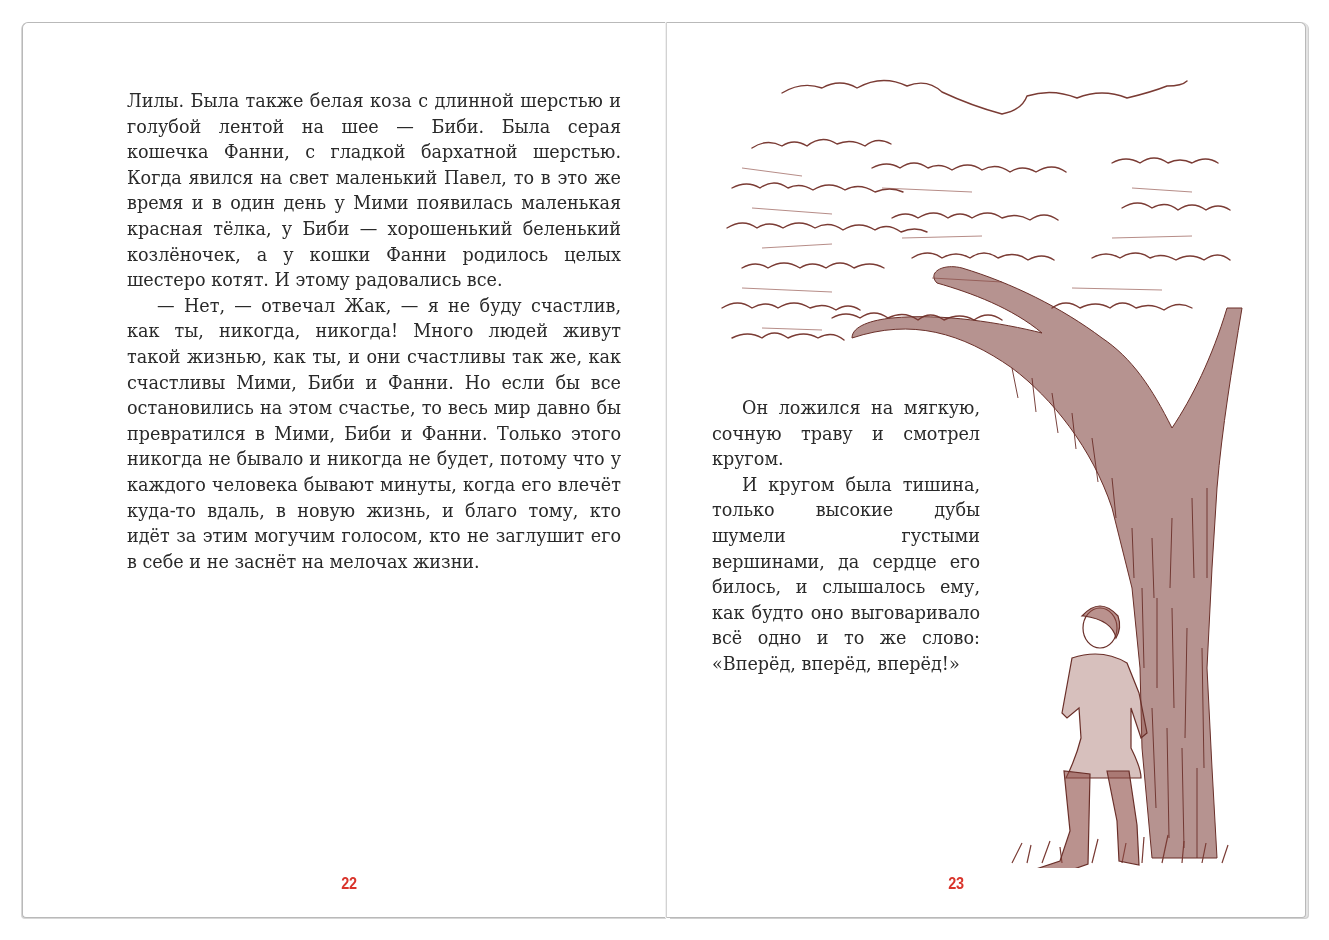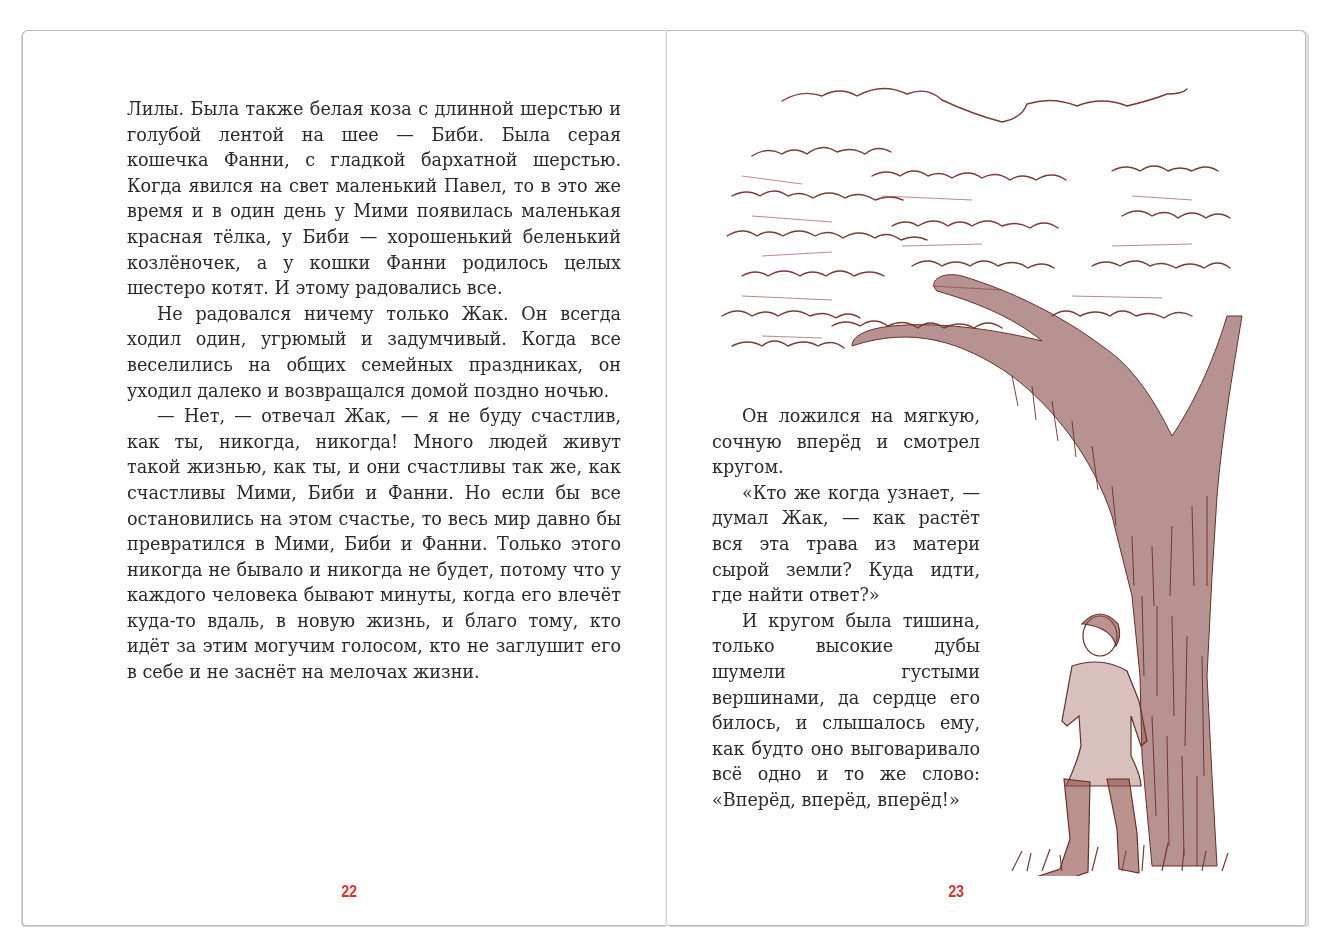--- a/index.html
+++ b/index.html
@@ -1,17 +1,17 @@
 <!DOCTYPE html>
 <html><head>
 <meta charset="utf-8">
 <style>
   html, body { margin: 0; padding: 0; background: #ffffff; }
   body { width: 1329px; height: 940px; position: relative; overflow: hidden; font-family: "DejaVu Serif", serif; }
-  .spread { position: absolute; left: 22px; top: 30px; width: 1284px; height: 896px; }
+  .spread { position: absolute; left: 22px; top: 22px; width: 1284px; height: 896px; }
   .page { position: absolute; top: 0; height: 896px; background: #ffffff; box-sizing: border-box; }
   .page-left { left: 0; width: 645px; border: 1px solid #b9b9b9; border-right: none; border-radius: 6px 0 0 4px; box-shadow: -1px 1px 0 #d7d7d7; }
   .page-right { left: 645px; width: 639px; border: 1px solid #b9b9b9; border-left: none; border-radius: 0 6px 4px 0; box-shadow: 2px 0 0 #e3e3e3, 3px 1px 0 #cfcfcf; }
   .spine { position: absolute; left: 643px; top: 0; width: 3px; height: 896px; background: linear-gradient(90deg,#ffffff,#d2d2d2,#ffffff); }
   .text { color: #2a2a2a; font-size: 17.6px; line-height: 25.6px; text-align: justify; }
   .text p { margin: 0; text-indent: 30px; }
   .text p.noindent { text-indent: 0; }
   .left-text { position: absolute; left: 104px; top: 66px; width: 494px; }
   .right-text { position: absolute; left: 45px; top: 373px; width: 268px; }
   .page-number { position: absolute; top: 851px; font-family: "Liberation Sans", sans-serif; font-weight: bold; font-size: 17px; color: #d9342b; letter-spacing: -0.5px; transform: scaleX(0.85); }
@@ -20,21 +20,20 @@
   .illustration { position: absolute; left: 45px; top: 45px; width: 560px; height: 800px; }
 </style>
 </head>
 <body>
 
 <div class="spread">
 
   <div class="page page-left">
     <div class="text left-text">
       <p class="noindent">Лилы. Была также белая коза с длинной шерстью и голубой лентой на шее — Биби. Была серая кошечка Фанни, с гладкой бархатной шерстью. Когда явился на свет маленький Павел, то в это же время и в один день у Мими появилась маленькая красная тёлка, у Биби — хорошенький беленький козлёночек, а у кошки Фанни родилось целых шестеро котят. И этому радовались все.</p>
-      <p>Не радовался ничему только Жак. Он всегда ходил один, угрюмый и задумчивый. Когда все веселились на общих семейных праздниках, он уходил далеко и возвращался домой поздно ночью.</p>
       <p>— Нет, — отвечал Жак, — я не буду счастлив, как ты, никогда, никогда! Много людей живут такой жизнью, как ты, и они счастливы так же, как счастливы Мими, Биби и Фанни. Но если бы все остановились на этом счастье, то весь мир давно бы превратился в Мими, Биби и Фанни. Только этого никогда не бывало и никогда не будет, потому что у каждого человека бывают минуты, когда его влечёт куда-то вдаль, в новую жизнь, и благо тому, кто идёт за этим могучим голосом, кто не заглушит его в себе и не заснёт на мелочах жизни.</p>
     </div>
     <div class="page-number pn-left">22</div>
   </div>
 
   <div class="spine"></div>
 
   <div class="page page-right">
     <svg class="illustration" viewBox="0 0 560 800" xmlns="http://www.w3.org/2000/svg">
       <g fill="none" stroke="#7a3b34" stroke-width="1.4" stroke-linecap="round" stroke-linejoin="round">
@@ -75,20 +74,19 @@
       <g fill="#8c4a42" fill-opacity="0.6" stroke="#6a2f29" stroke-width="1.2">
         <ellipse cx="388" cy="560" rx="17" ry="20" fill="#ffffff"></ellipse>
         <path d="M370 548 q18 -20 36 0 q4 12 -2 22 q-4 -18 -32 -22 z"></path>
         <path d="M360 590 q30 -10 55 5 l12 30 l8 40 l-6 5 l-10 -30 l0 40 q10 20 10 30 l-75 0 q10 -20 15 -40 l-2 -30 l-12 10 l-5 -5 z" fill-opacity="0.35"></path>
         <path d="M352 703 l6 60 l-10 30 l-30 10 l30 3 l28 -10 l2 -90 z"></path>
         <path d="M395 703 l10 50 l2 40 l20 4 l-2 -40 l-8 -54 z"></path>
       </g>
     </svg>
 
     <div class="text right-text">
-      <p>Он ложился на мягкую, сочную вперёд и смотрел кругом.</p>
-      <p>«Кто же когда узнает, — думал Жак, — как растёт вся эта трава из матери сырой земли? Куда идти, где найти ответ?»</p>
+      <p>Он ложился на мягкую, сочную траву и смотрел кругом.</p>
       <p>И кругом была тишина, только высокие дубы шумели густыми вершинами, да сердце его билось, и слышалось ему, как будто оно выговаривало всё одно и то же слово: «Вперёд, вперёд, вперёд!»</p>
     </div>
     <div class="page-number pn-right">23</div>
   </div>
 
 </div>
 
 </body></html>

